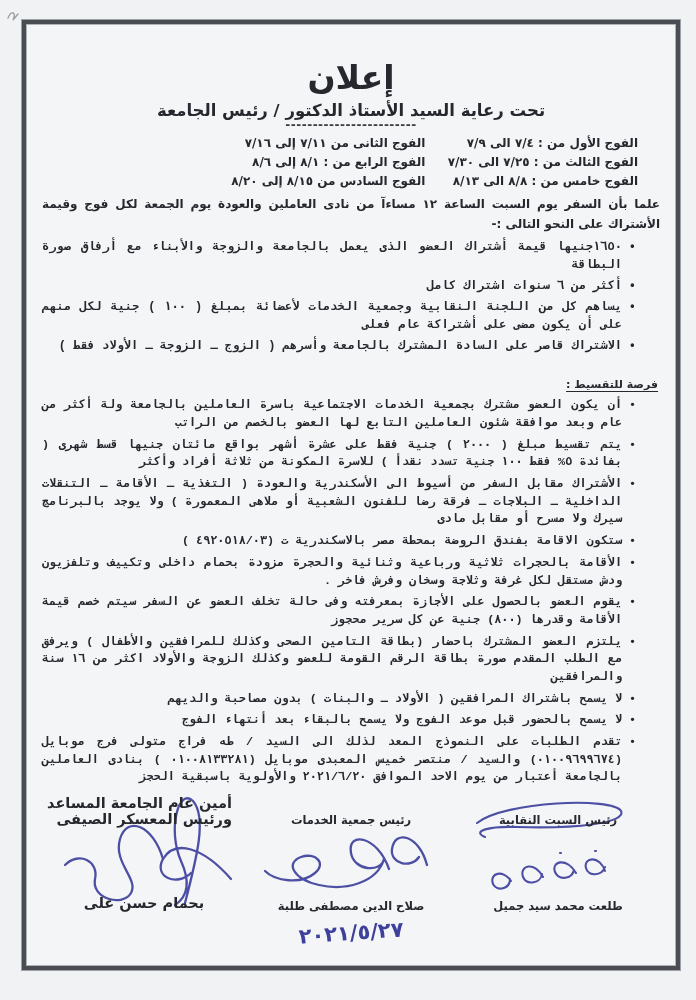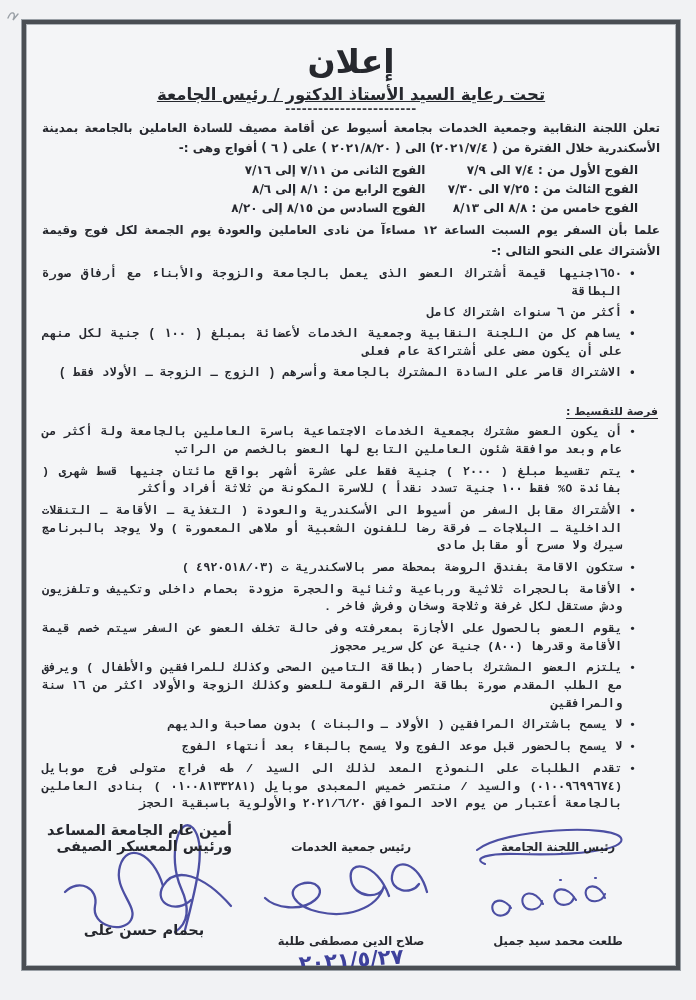--- a/index.html
+++ b/index.html
@@ -10,22 +10,22 @@
   }
   .corner-mark{position:absolute;left:4px;top:4px;}
   .frame{
     position:absolute;left:22px;top:20px;width:658px;height:950px;
     box-sizing:border-box;border:4px solid #4a4e53;
     box-shadow:inset 0 0 0 1px #aeb3b8, 0 0 0 1px #9aa0a6;
     background:#f4f5f7;
     padding:10px 16px 0 16px;
     direction:rtl;overflow:hidden;
   }
-  .doc-title{margin:8px 0 0;text-align:center;font-size:33px;letter-spacing:1px;}
-  .doc-subtitle{margin-top:4px;text-align:center;font-size:16.5px;text-decoration:underline;}
+  .doc-title{margin:24px 0 0;text-align:center;font-size:33px;letter-spacing:1px;}
+  .doc-subtitle{margin-top:4px;text-align:center;font-size:16.5px;}
   .subtitle-divider{
     text-align:center;font-size:12px;line-height:10px;letter-spacing:0.5px;
     margin:0 0 4px;color:#3a3c41;
   }
   .para{font-size:12px;line-height:1.7;text-align:justify;margin:4px 0 0;}
   .para.tight{margin-top:2px;}
   .groups{
     display:grid;grid-template-columns:37% 63%;
     font-size:12px;line-height:1.6;margin:2px 0;
   }
@@ -51,21 +51,21 @@
   .sig{position:relative;text-align:center;}
   .sig-svg{position:absolute;pointer-events:none;}
   .sig-union .sig-svg{top:2px;right:10px;}
   .sig-serv .sig-svg{top:26px;right:12px;}
   .sig-camp .sig-svg{top:-4px;right:-4px;}
   .sig-title{position:relative;margin-top:22px;z-index:2;}
   .sig-camp .sig-title1,.sig-camp .sig-title2{
     font-size:14.5px;text-align:right;padding-right:14px;position:relative;z-index:2;
   }
   .sig-camp .sig-title1{margin-top:4px;}
-  .sig-name{position:absolute;top:116px;width:100%;z-index:2;}
+  .sig-name{position:absolute;top:108px;width:100%;z-index:2;}
   .sig-camp .sig-name{font-size:14.5px;top:104px;}
   .hand-date{
     position:absolute;top:130px;width:100%;text-align:center;
     color:#3e419c;font-size:21px;letter-spacing:2px;
     transform:rotate(-4deg);direction:ltr;
   }
 </style>
 </head>
 <body>
 
@@ -74,21 +74,20 @@
   <svg class="corner-mark" width="20" height="20" viewBox="0 0 20 20">
     <path d="M4 14 C 7 6, 13 8, 9 16 L 14 10" fill="none" stroke="#9aa0a6" stroke-width="1.4" stroke-linecap="round"></path>
   </svg>
 
   <div class="frame">
 
     <h1 class="doc-title">إعلان</h1>
     <div class="doc-subtitle">تحت رعاية السيد الأستاذ الدكتور / رئيس الجامعة</div>
     <div class="subtitle-divider">------------------------</div>
 
-    <p class="para">تعلن اللجنة النقابية وجمعية الخدمات بجامعة أسيوط عن أقامة مصيف للسادة العاملين بالجامعة بمدينة الأسكندرية خلال الفترة من ( ٢٠٢١/٧/٤) الى ( ٢٠٢١/٨/٢٠ ) على ( ٦ ) أفواج وهى :-</p>
 
     <div class="groups">
 
         <div class="gcell gr">الفوج الأول من : ٧/٤ الى ٧/٩</div>
         <div class="gcell gl">الفوج الثانى من ٧/١١ إلى ٧/١٦</div>
 
         <div class="gcell gr">الفوج الثالث من : ٧/٢٥ الى ٧/٣٠</div>
         <div class="gcell gl">الفوج الرابع من : ٨/١ إلى ٨/٦</div>
 
         <div class="gcell gr">الفوج خامس من : ٨/٨ الى ٨/١٣</div>
@@ -137,21 +136,21 @@
     <div class="sigs">
 
       <div class="sig sig-union">
         <svg class="sig-svg" width="195" height="120" viewBox="0 0 195 120">
           <g fill="none" stroke="#3e419c" stroke-width="2.1" stroke-linecap="round" opacity="0.92">
             <path d="M22 30 C 50 8, 158 4, 166 18 C 172 30, 120 36, 62 34 C 34 33, 16 38, 30 44"></path>
             <path d="M150 78 C 145 62, 128 64, 131 75 C 133 84, 147 83, 150 74 M 121 80 C 112 64, 96 68, 100 79 C 104 88, 117 86, 119 77 M 88 84 C 80 68, 64 72, 68 84 C 72 93, 86 90, 87 81 M 56 88 C 48 76, 34 80, 38 91 C 42 99, 55 96, 55 86"></path>
             <path d="M140 58 l 1 0 M 105 60 l 1 0"></path>
           </g>
         </svg>
-        <div class="sig-title">رئيس اللجنة الجامعة</div>
+        <div class="sig-title">رئيس السبت النقابية</div>
         <div class="sig-name">طلعت محمد سيد جميل</div>
       </div>
 
       <div class="sig sig-serv">
         <svg class="sig-svg" width="195" height="95" viewBox="0 0 195 95">
           <g fill="none" stroke="#3e419c" stroke-width="2.3" stroke-linecap="round" opacity="0.92">
             <path d="M178 48 C 170 18, 146 12, 143 32 C 141 47, 162 52, 170 40"></path>
             <path d="M140 52 C 128 18, 98 14, 102 36 C 105 54, 132 56, 135 42 C 128 66, 96 74, 70 68 C 44 62, 36 46, 52 40 C 66 35, 78 46, 66 56 C 52 68, 26 64, 16 54"></path>
           </g>
         </svg>

